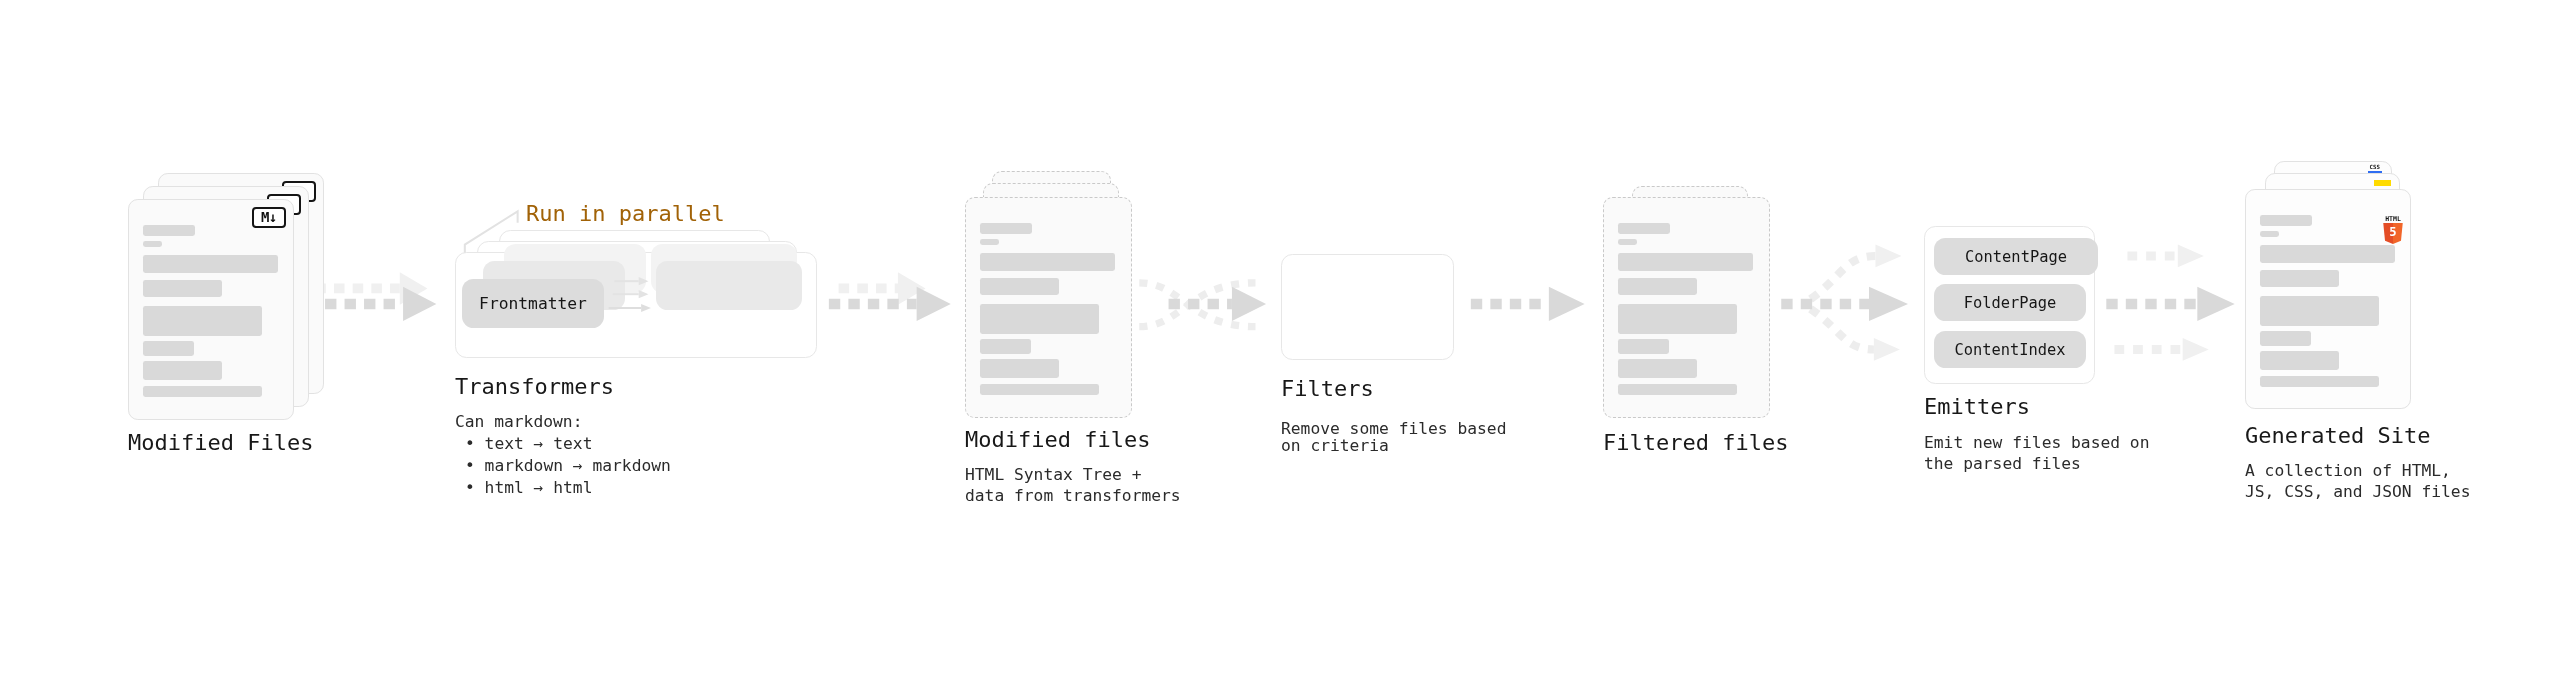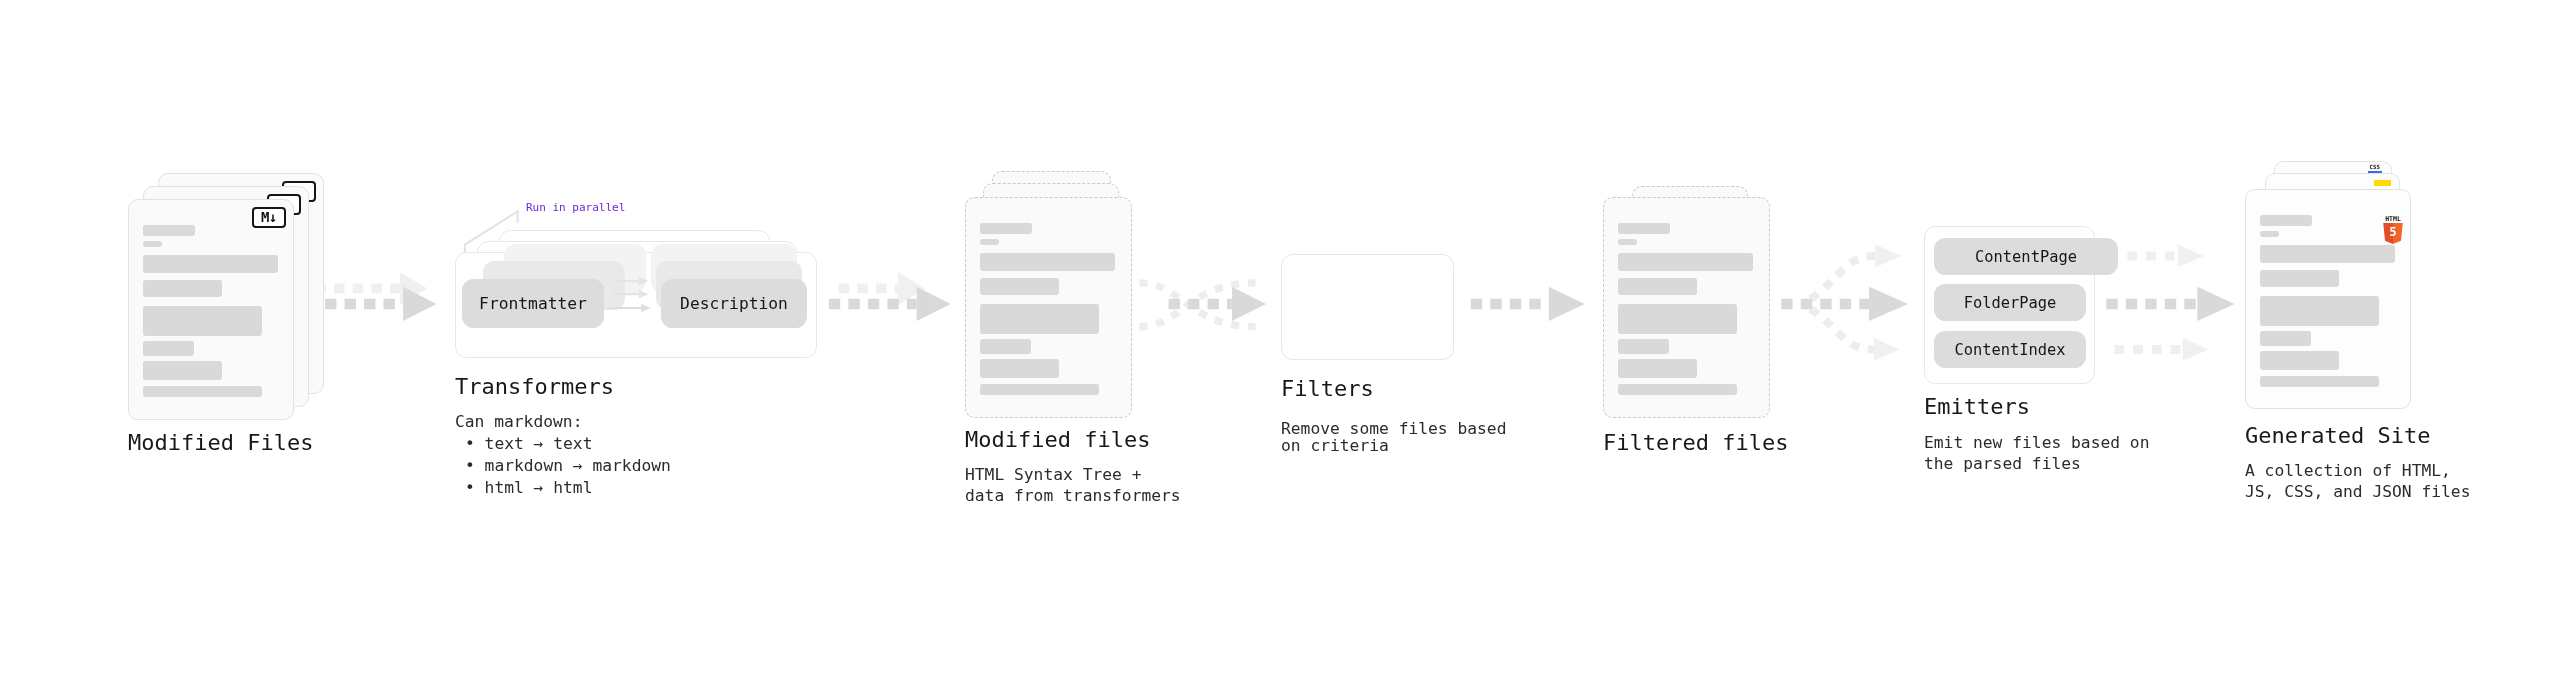--- a/index.html
+++ b/index.html
@@ -17,21 +17,21 @@
   
   .mdbadge{position:absolute;right:7.3px;top:6.5px;width:34px;height:21px;border:2.4px solid #151515;border-radius:4.1px;
     display:flex;align-items:center;justify-content:center;font-weight:bold;font-size:14px;color:#111;background:#fff;box-sizing:border-box;letter-spacing:-0.8px;}
   
   .obox{position:absolute;background:#ffffff;border:1.6px solid #e7e7e7;border-radius:11.4px;box-sizing:border-box;}
   .gbox{position:absolute;background:#dcdcdc;border-radius:11.4px;display:flex;align-items:center;justify-content:center;font-size:16.3px;color:#161616;}
   .ghost1{position:absolute;background:#e9e9e9;border-radius:11.4px;}
   .ghost2{position:absolute;background:#f3f3f3;border-radius:11.4px;}
   .heading{position:absolute;font-size:22px;color:#181818;white-space:nowrap;}
   .cap{position:absolute;font-size:16.3px;line-height:21px;color:#2b2b2b;white-space:nowrap;}
-  .runlabel{position:absolute;font-size:11px;color:#6d28d9;white-space:nowrap;}
+  .runlabel{position:absolute;font-size:22px;color:#a16207;white-space:nowrap;}
   
   .jsbadge{position:absolute;right:8.1px;top:5.7px;width:17px;height:6.5px;background:#ffdb00;}
   .cssbadge{position:absolute;right:8.1px;top:3.3px;width:16.3px;text-align:center;}
   .cssbadge .txt{font-size:5.7px;font-weight:bold;color:#111;line-height:4.9px;display:block;}
   .cssbadge .bar-b{display:block;width:14px;height:2.4px;background:#2f6df2;margin:0.8px auto 0;}
   .html5{position:absolute;right:6.5px;top:9.8px;width:21px;text-align:center;}
   .html5 .t{font-size:6.5px;font-weight:bold;color:#111;letter-spacing:0;line-height:6.5px;display:block;margin-top:16px;}
   .html5 .shield{position:relative;margin:0.8px auto 0;width:19.5px;height:21px;
     background:linear-gradient(90deg,#e44d26 50%,#f16529 50%);
     clip-path:polygon(0% 0%,100% 0%,91% 84%,50% 100%,9% 84%);
@@ -127,21 +127,20 @@
 
   <div class="node">
     <div class="obox" style="left:499px;top:230px;width:271px;height:104px"></div>
     <div class="obox" style="left:477px;top:241px;width:320px;height:104px"></div>
     <div class="obox" style="left:455px;top:252px;width:362px;height:106px"></div>
     <div class="ghost2" style="left:504px;top:244px;width:142px;height:49px"></div>
     <div class="ghost1" style="left:483px;top:261px;width:142px;height:49px"></div>
     <div class="ghost2" style="left:651px;top:244px;width:146px;height:49px"></div>
     <div class="ghost1" style="left:656px;top:261px;width:146px;height:49px"></div>
     <div class="gbox" style="left:462px;top:279px;width:142px;height:49px">Frontmatter</div>
-    <div class="gbox" style="left:661px;top:279px;width:146px;height:49px">Description</div>
     <div class="runlabel" style="left:526px;top:201px">Run in parallel</div>
     <div class="heading" style="left:455px;top:374px">Transformers</div>
     <div class="cap" style="left:455px;top:411px">Can markdown:</div>
     <div class="cap" style="left:465px;top:433px">• text → text</div>
     <div class="cap" style="left:465px;top:455px">• markdown → markdown</div>
     <div class="cap" style="left:465px;top:477px">• html → html</div>
   </div>
 
   <div class="node">
     <div class="tab" style="left:992px;top:171px;width:119px"></div>
@@ -178,21 +177,21 @@
         <div class="bar" style="left: 14px; top: 106px; width: 119px; height: 30px;"></div>
         <div class="bar" style="left: 14px; top: 141px; width: 51px; height: 14.6px;"></div>
         <div class="bar" style="left: 14px; top: 161px; width: 79px; height: 18.7px;"></div>
         <div class="bar" style="left: 14px; top: 186px; width: 119px; height: 11.4px;"></div>
       </div>
     <div class="heading" style="left:1603px;top:430px">Filtered files</div>
   </div>
 
   <div class="node">
     <div class="obox" style="left:1924px;top:226px;width:171px;height:158px"></div>
-    <div class="gbox" style="left:1934px;top:238px;width:184px;height:37px;font-size:15.4px">ContentPage</div>
+    <div class="gbox" style="left:1934px;top:238px;width:164px;height:37px;font-size:15.4px">ContentPage</div>
     <div class="gbox" style="left:1934px;top:284px;width:152px;height:37px;font-size:15.4px">FolderPage</div>
     <div class="gbox" style="left:1934px;top:331px;width:152px;height:37px;font-size:15.4px">ContentIndex</div>
     <div class="heading" style="left:1924px;top:394px">Emitters</div>
     <div class="cap" style="left:1924px;top:432px">Emit new files based on</div>
     <div class="cap" style="left:1924px;top:453px">the parsed files</div>
   </div>
 
   <div class="node">
     <div class="doc" style="left:2274px;top:161px;width:118px;height:49px;background:#fdfdfd">
       <span class="cssbadge">

